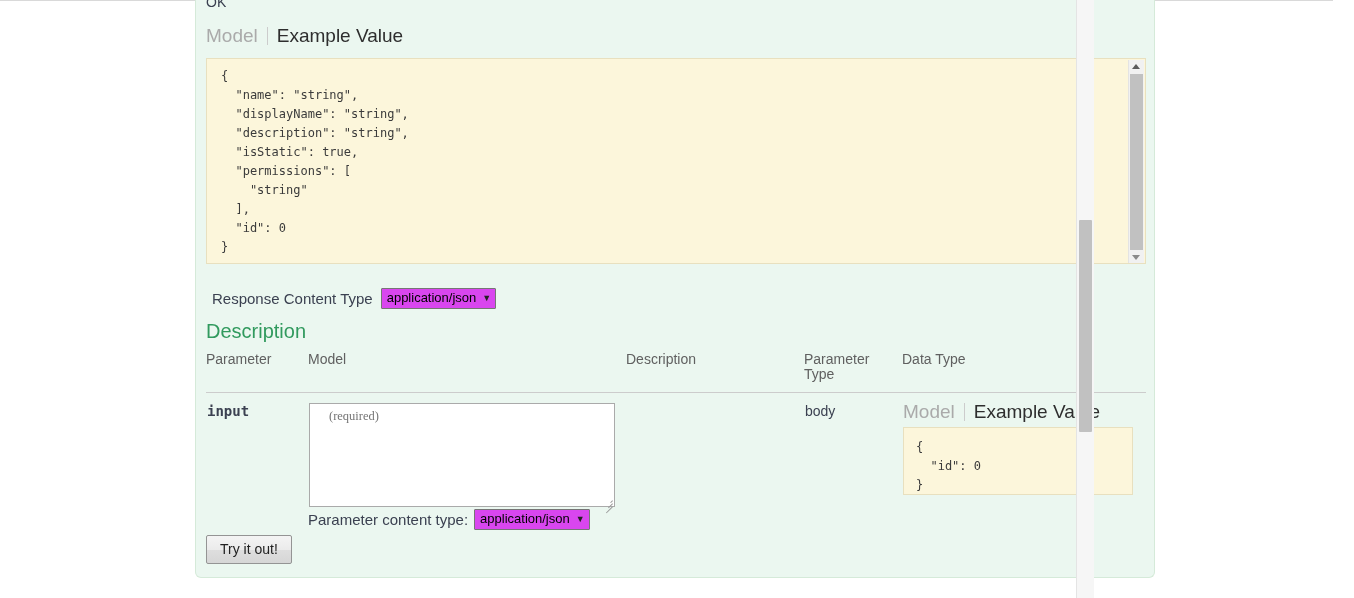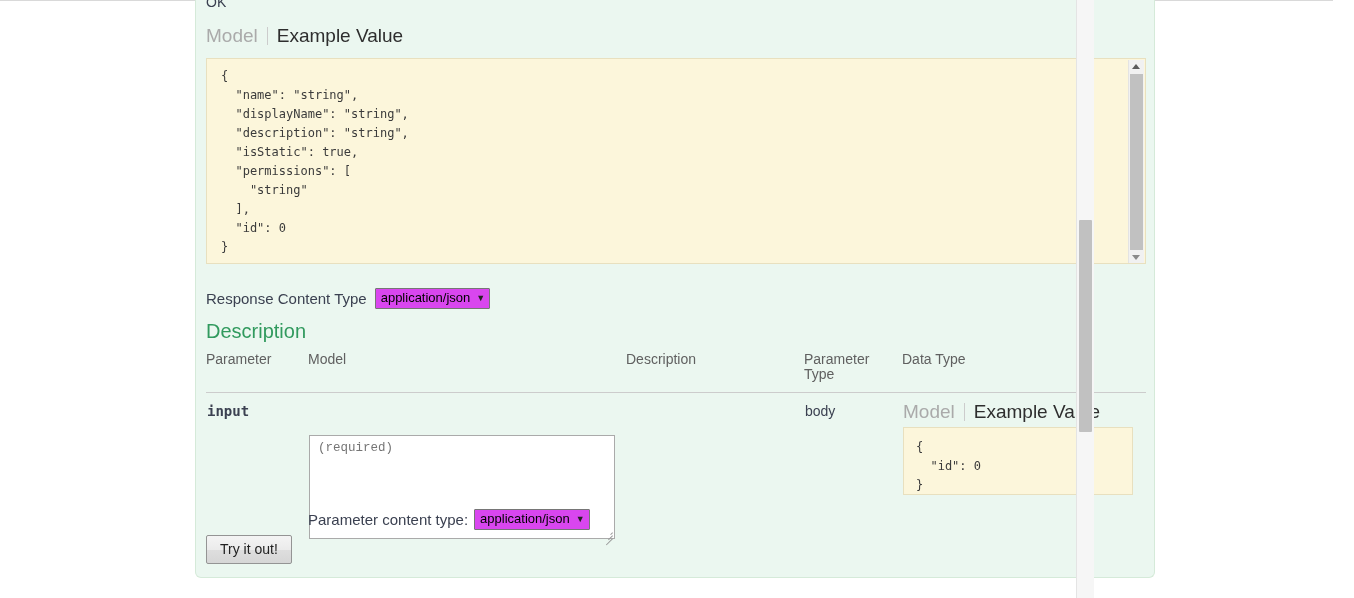--- a/index.html
+++ b/index.html
@@ -131,21 +131,21 @@
     top: 14px;
     left: 1px;
     width: 13px;
     height: 176px;
     background: #c1c1c1;
   }
 
   
   .resp-ctype-row {
     position: absolute;
-    left: 10px;
+    left: 16px;
     top: 288px;
     display: flex;
     align-items: center;
     font-size: 15px;
     color: #3b4151;
   }
   .resp-ctype-row .lbl { margin-right: 8px; }
 
   .select-box {
     display: inline-flex;
@@ -214,28 +214,27 @@
     color: #3b4151;
     padding-top: 13px;
   }
 
   .param-textarea {
     width: 306px;
     height: 104px;
     box-sizing: border-box;
     border: 1px solid #aaaaaa;
     background: #ffffff;
-    font-family: Liberation Mono, monospace;
+    font-family: Liberation Serif, serif;
     font-size: 12.5px;
     color: #888888;
-    padding: 5px 8px;
+    padding: 5px 19px;
     resize: none;
     outline: none;
     position: relative;
-    margin-top: 32px;
   }
   .textarea-wrap { position: relative; display: inline-block; }
   .resize-grip {
     position: absolute;
     right: 2px;
     bottom: 2px;
     width: 10px;
     height: 10px;
     pointer-events: none;
   }

